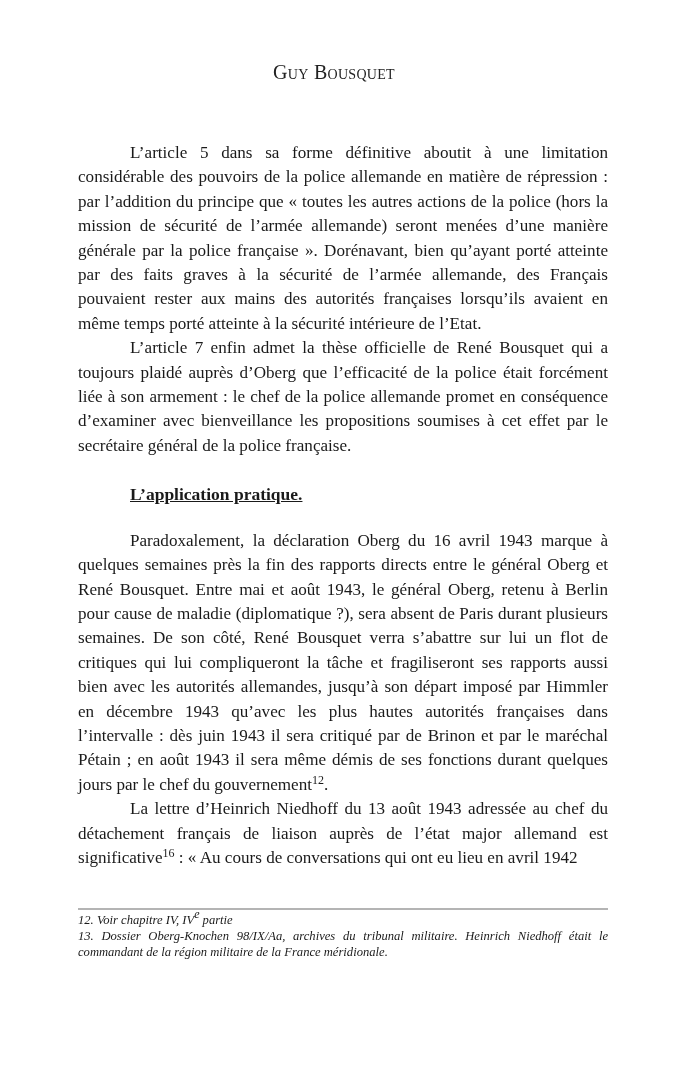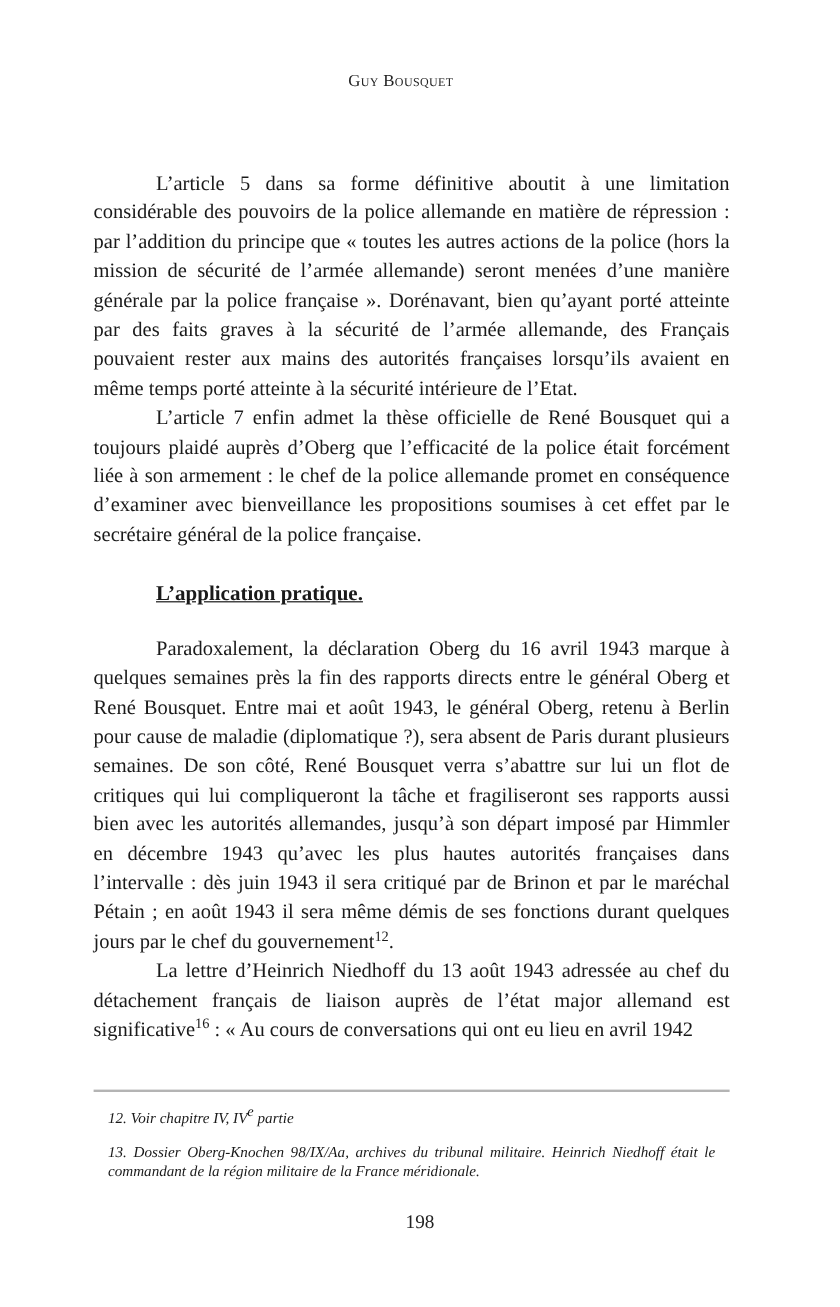--- a/index.html
+++ b/index.html
@@ -20,21 +20,21 @@
       left: 0; top: 0;
       width: 700px;
       height: 1089px;
     }
     .running-head {
       position: absolute;
       top: 61px;
       left: 0;
       width: 668px;
       text-align: center;
-      font-size: 14px;
+      font-size: 20px;
       font-variant: small-caps;
       letter-spacing: 0.3px;
       color: #222;
     }
     .body-text {
       position: absolute;
       left: 78px;
       top: 141px;
       width: 530px;
       font-size: 17.1px;
@@ -75,21 +75,21 @@
       position: absolute;
       left: 78px;
       top: 912px;
       width: 530px;
       font-size: 12.6px;
       line-height: 16px;
       font-style: italic;
       text-align: justify;
     }
     .footnotes p {
-      margin: 12px;
+      margin: 0;
     }
     .page-number {
       position: absolute;
       top: 1010px;
       left: 0;
       width: 700px;
       text-align: center;
       font-size: 16px;
       color: #222;
     }
@@ -114,15 +114,14 @@
     <p class="indent"><span>La lettre d’Heinrich Niedhoff du 13 août 1943 adressée au chef du détachement français de liaison auprès de l’état major allemand est significative</span><sup>16</sup><span> : « Au cours de conversations qui ont eu lieu en avril 1942</span></p>
   </div>
 
   <div class="footnote-rule"></div>
 
   <div class="footnotes">
     <p><span>12.</span><span> Voir chapitre IV, IV</span><sup>e</sup><span> partie</span></p>
     <p><span>13.</span><span> Dossier Oberg-Knochen 98/IX/Aa, archives du tribunal militaire. Heinrich Niedhoff était le commandant de la région militaire de la France méridionale.</span></p>
   </div>
 
-  <div class="page-number">198</div>
 
 </div>
 
 </body></html>

